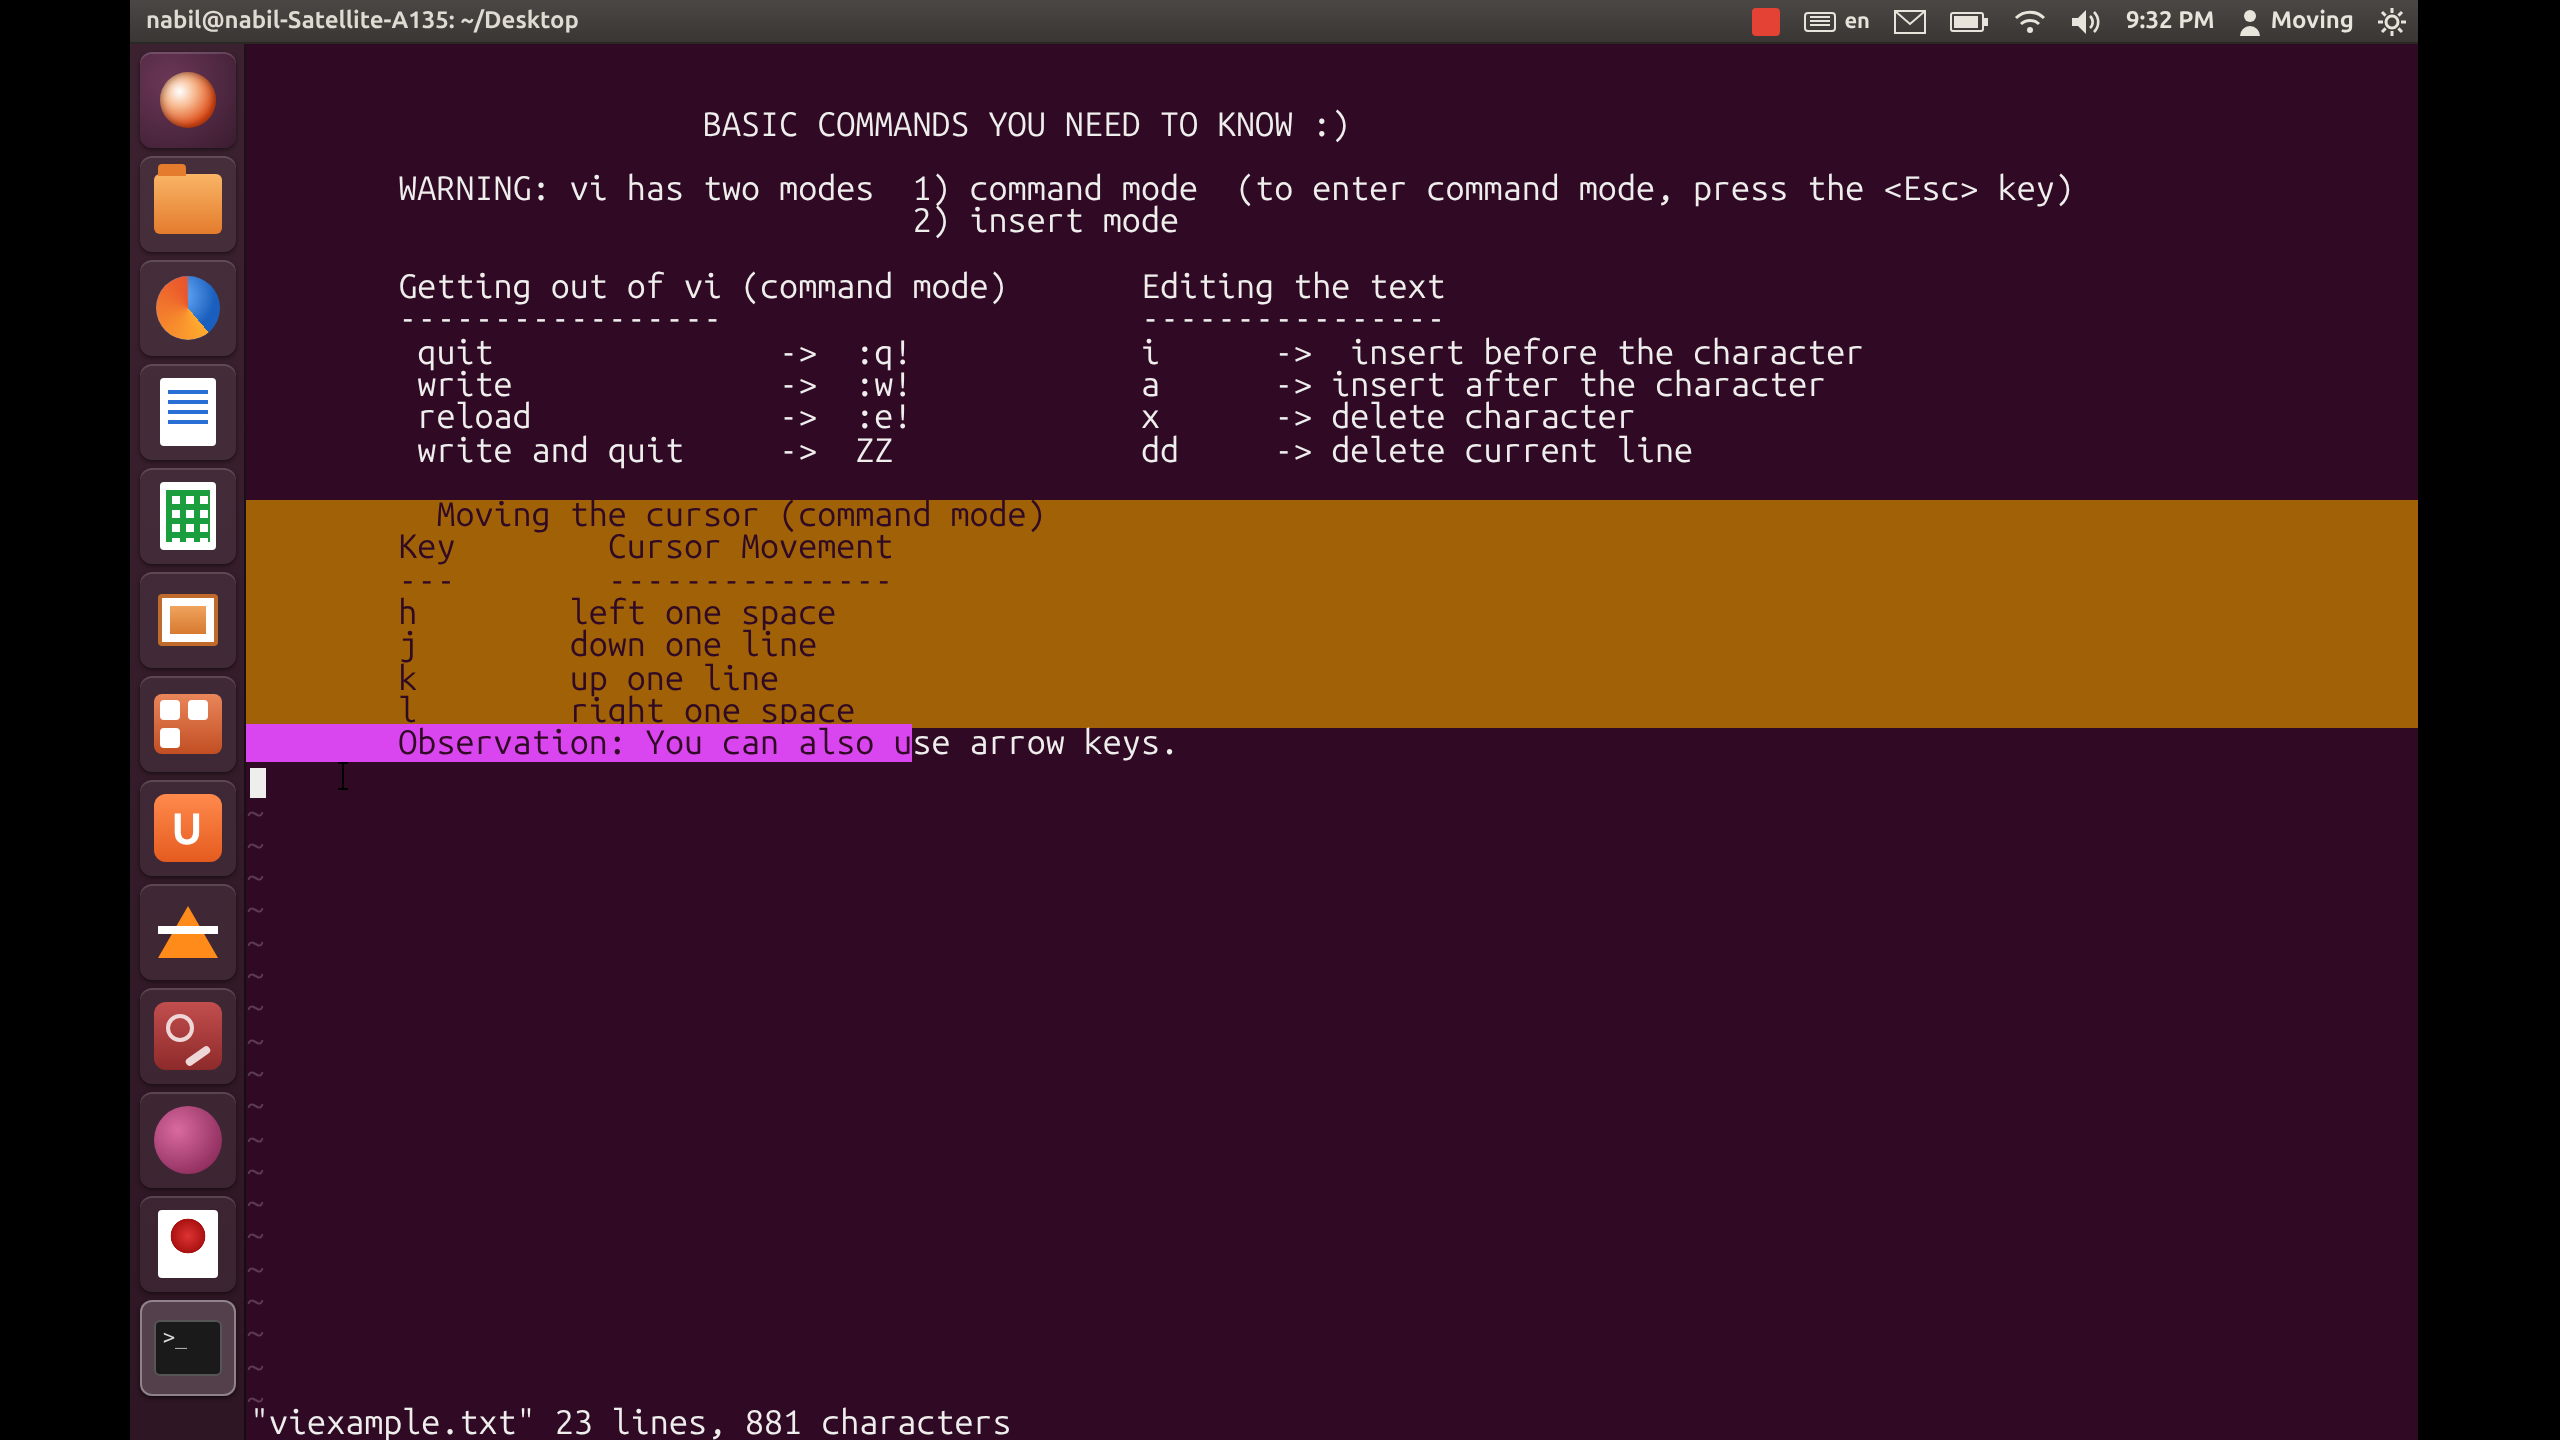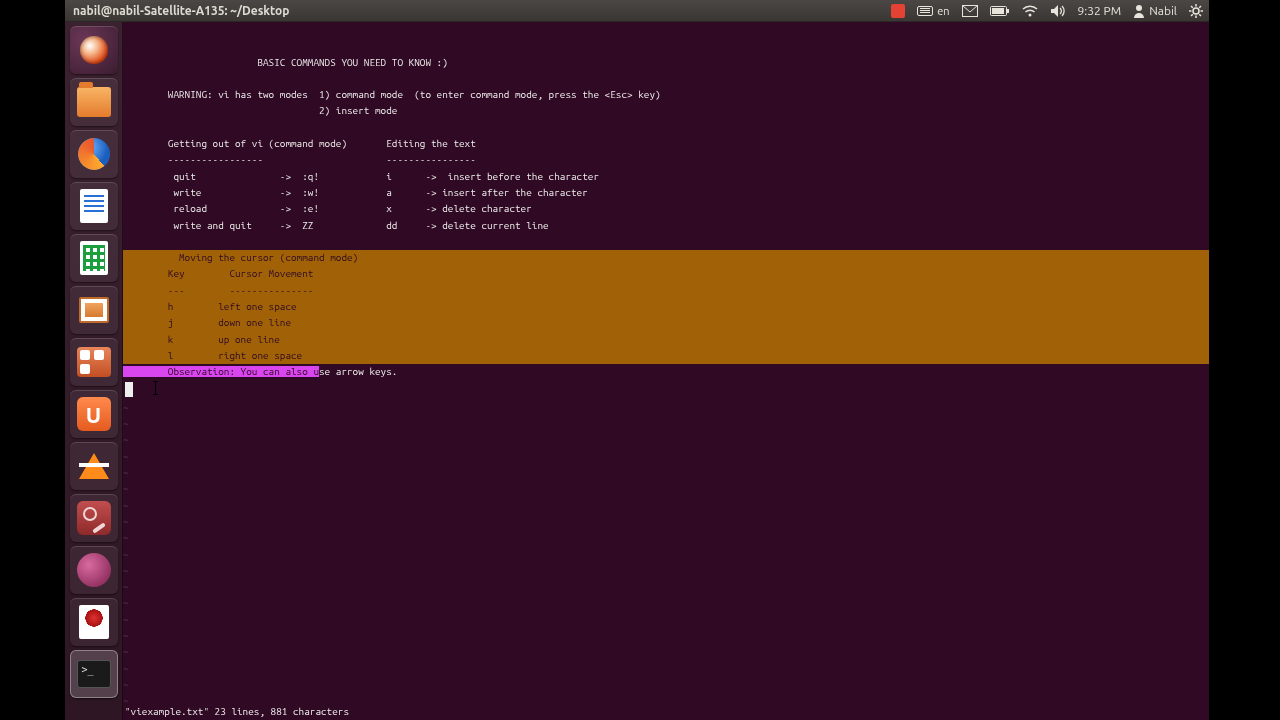--- a/index.html
+++ b/index.html
@@ -8,21 +8,21 @@
 
   
   .menubar {
     position:absolute; left:65px; top:0; right:71px; height:22px;
     background:linear-gradient(#4b4745,#3a3634);
     color:#dfdbd2; font-size:12px; display:flex; align-items:center;
     border-bottom:1px solid #2b2725;
   }
   .menubar .title { padding-left:8px; font-weight:bold; }
   .menubar .spacer { flex:1; }
-  .indicator { display:flex; align-items:center; height:100%; padding:0 6px; color:#e8e4db; }
+  .indicator { display:flex; align-items:center; height:100%; padding:0 6px; color:#e8e4db;font-weight:bold; }
   .indicator svg { display:block; }
   .red-square { width:14px; height:14px; background:#e34234; border-radius:2px; }
   .kb { display:flex; align-items:center; gap:4px; font-size:11px; }
   .kb-icon { width:16px; height:10px; border:1px solid #e8e4db; border-radius:2px; position:relative; }
   .kb-icon::before { content:""; position:absolute; left:2px; right:2px; top:1px; height:1px; background:#e8e4db; box-shadow:0 2px 0 #e8e4db, 0 4px 0 #e8e4db; }
 
   
   .launcher {
     position:absolute; left:65px; top:22px; width:58px; bottom:0;
     background:linear-gradient(#3c2230,#2e1624);
@@ -61,21 +61,21 @@
   .pdf-i::after{content:"";position:absolute;left:4px;top:4px;right:4px;bottom:12px;background:radial-gradient(circle at 50% 50%,#d33,#a11 60%,transparent 62%);}
   .term-item{background:rgba(255,255,255,.18);box-shadow:inset 0 0 0 1px rgba(255,255,255,.35),0 1px 2px rgba(0,0,0,.6);}
   .term-i{width:34px;height:28px;background:#1a1a1a;border-radius:3px;border:1px solid #555;position:relative;}
   .term-i::before{content:">_";position:absolute;left:4px;top:3px;color:#ddd;font:10px monospace;}
 
   
   .terminal {
     position:absolute; left:123px; top:22px; right:71px; bottom:0;
     background:#300a24; color:#eeeeec;
     font-family:"Ubuntu Mono","DejaVu Sans Mono",monospace;
-    font-size:10px; line-height:16.3px;
+    font-size:17px; line-height:16.3px;
     white-space:pre;
   }
   .term-line { padding-left:0; }
   .sel-block { background:#a16207; color:#300a24; display:block; }
   .sel-partial { background:#d946ef; color:#300a24; }
   .tilde { color:#5b3b50; }
   .cursor-block { display:inline-block; width:8px; height:15px; background:#eeeeec; vertical-align:text-bottom; margin-left:2px;}
   .ibeam { display:inline-block; width:1px; height:14px; background:#000; position:relative; }
   .ibeam::before,.ibeam::after{content:"";position:absolute;left:-2px;width:5px;height:1px;background:#000;}
   .ibeam::before{top:0}.ibeam::after{bottom:0}
@@ -129,21 +129,21 @@
         </svg>
     </span>
     <span class="indicator">
         <span>9:32 PM</span>
       </span>
     <span class="indicator">
       <svg width="12" height="14" viewBox="0 0 12 14">
           <circle cx="6" cy="4" r="3" fill="#e8e4db"></circle>
           <path d="M1 14 A5 5 0 0 1 11 14 Z" fill="#e8e4db"></path>
         </svg>
-      <span style="margin-left:4px">Nabil</span>
+      <span style="margin-left:4px">Moving</span>
     </span>
     <span class="indicator">
       <svg width="14" height="14" viewBox="0 0 14 14">
           <circle cx="7" cy="7" r="3" fill="none" stroke="#e8e4db" stroke-width="1.5"></circle>
           <g stroke="#e8e4db" stroke-width="1.5">
             <line x1="7" y1="0" x2="7" y2="2.5"></line>
             <line x1="7" y1="11.5" x2="7" y2="14"></line>
             <line x1="0" y1="7" x2="2.5" y2="7"></line>
             <line x1="11.5" y1="7" x2="14" y2="7"></line>
             <line x1="2" y1="2" x2="3.8" y2="3.8"></line>

